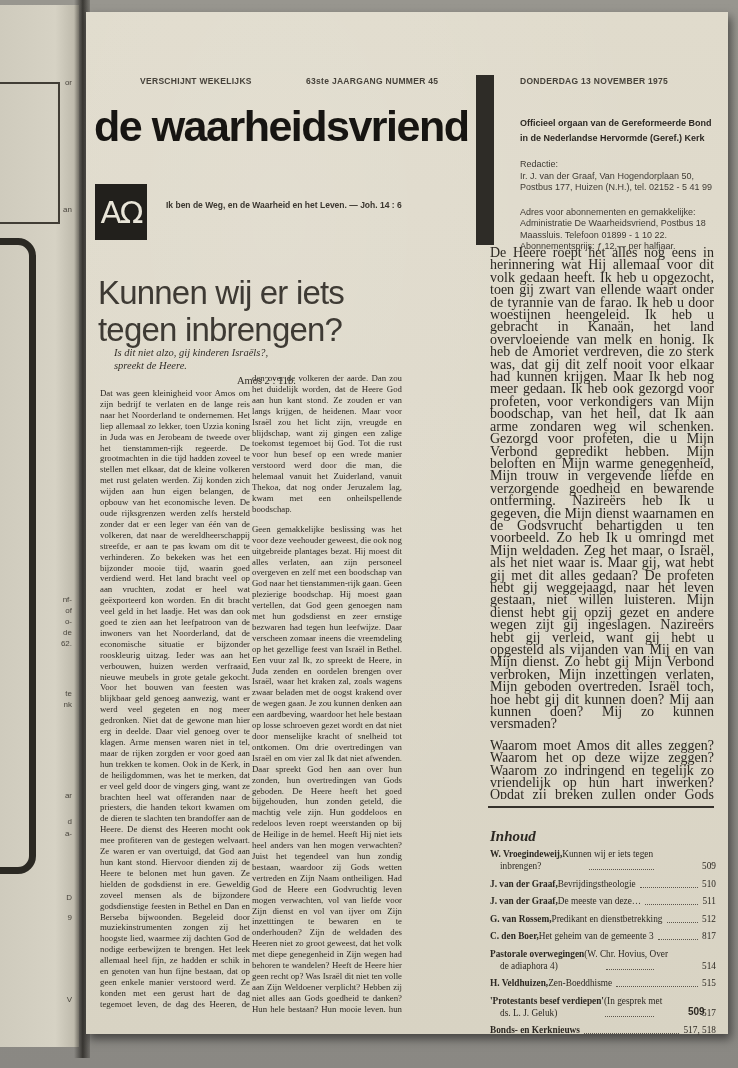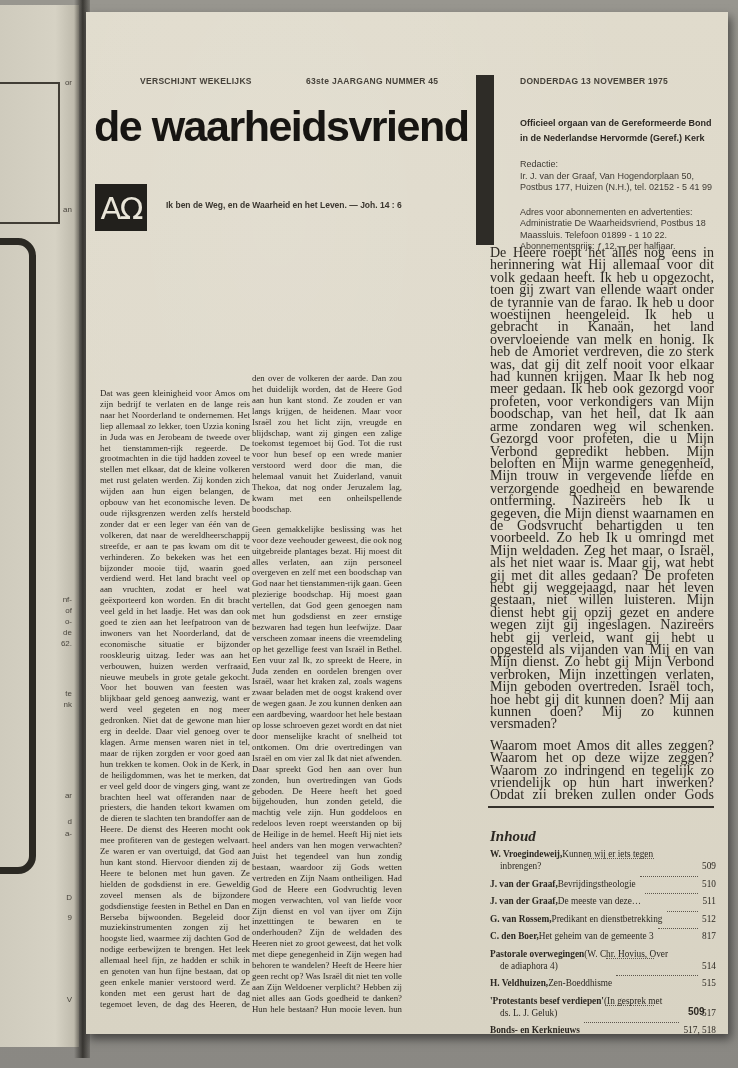--- a/index.html
+++ b/index.html
@@ -57,21 +57,21 @@
   .colnarrow { width:150px; font-size:8.8px; line-height:10.9px; overflow:hidden; }
   .colwide { width:224px; font-size:14px; line-height:12.4px; overflow:hidden; }
   .bodycol p { margin:0 0 9px 0; }
 
   .rule3 { border-top:2px solid #35312b; height:0; }
 
   .inhoud-h { font-style:italic; font-weight:bold; font-size:15px; color:#2c2822; }
 
   .toc { width:226px; font-size:9.3px; line-height:12px; color:#2c2822; }
   .toc-row { margin-bottom:5.5px; }
-  .toc-line { display:flex; align-items:flex-start; white-space:nowrap; }
+  .toc-line { display:flex; align-items:flex-end; white-space:nowrap; }
   .toc-line .b { font-weight:bold; }
   .toc-line2 { padding-left:10px;gap:44px; }
   .leader { flex:1 1 auto; border-bottom:1px dotted #5c564c; margin:0 4px; transform:translateY(-2px); min-width:6px; }
   .toc-page { text-align:right; }
 
   .pageno { font-family:"Liberation Sans", sans-serif; font-weight:bold; font-size:10px; color:#2c2822; }
 </style>
 </head>
 <body>
 
@@ -112,32 +112,41 @@
 
     <div class="abs info" style="left:434px; top:104px;">
       <div class="b">Officieel orgaan van de Gereformeerde Bond</div>
       <div class="b">in de Nederlandse Hervormde (Geref.) Kerk</div>
       <div class="grp">
         <div>Redactie:</div>
         <div>Ir. J. van der Graaf, Van Hogendorplaan 50,</div>
         <div>Postbus 177, Huizen (N.H.), tel. 02152 - 5 41 99</div>
       </div>
       <div class="grp">
-        <div>Adres voor abonnementen en advertenties:</div>
+        <div>Adres voor abonnementen en gemakkelijke:</div>
         <div>Administratie De Waarheidsvriend, Postbus 18</div>
         <div>Maassluis. Telefoon 01899 - 1 10 22.</div>
         <div>Abonnementsprijs: ƒ 12,— per halfjaar.</div>
       </div>
     </div>
 
-    <div class="abs logo" style="left:9px; top:172px; width:52px; height:47px;">ΑΩ</div>
+    <div class="abs logo" style="left:9px; top:172px; width:52px; height:56px;">ΑΩ</div>
 
     <div class="abs motto" style="left:80px; top:188px;">Ik ben de Weg, en de Waarheid en het Leven. — Joh. 14 : 6</div>
 
-
+    <div class="abs title" style="left:12px; top:262px;">
+      <div>Kunnen wij er iets</div>
+      <div>tegen inbrengen?</div>
+    </div>
+
+    <div class="abs quote" style="left:28px; top:334px;">
+      <div>Is dit niet alzo, gij kinderen Israëls?,</div>
+      <div>spreekt de Heere.</div>
+      <div class="ref">Amos 2 : 11b.</div>
+    </div>
 
     <div class="abs bodycol colnarrow" style="left:14px; top:376px; height:624px;">
       <p>Dat was geen kleinigheid voor Amos om zijn bedrijf te verlaten en de lange reis naar het Noorderland te ondernemen. Het liep allemaal zo lekker, toen Uzzia koning in Juda was en Jerobeam de tweede over het tienstammen-rijk regeerde. De grootmachten in die tijd hadden zoveel te stellen met elkaar, dat de kleine volkeren met rust gelaten werden. Zij konden zich wijden aan hun eigen belangen, de opbouw van het economische leven. De oude rijksgrenzen werden zelfs hersteld zonder dat er een leger van één van de volkeren, dat naar de wereldheerschappij streefde, er aan te pas kwam om dit te verhinderen. Zo bekeken was het een bijzonder mooie tijd, waarin goed verdiend werd. Het land bracht veel op aan vruchten, zodat er heel wat geëxporteerd kon worden. En dit bracht veel geld in het laadje. Het was dan ook goed te zien aan het leefpatroon van de inwoners van het Noorderland, dat de economische situatie er bijzonder rooskleurig uitzag. Ieder was aan het verbouwen, huizen werden verfraaid, nieuwe meubels in grote getale gekocht. Voor het bouwen van feesten was blijkbaar geld genoeg aanwezig, want er werd veel gegeten en nog meer gedronken. Niet dat de gewone man hier erg in deelde. Daar viel genoeg over te klagen. Arme mensen waren niet in tel, maar de rijken zorgden er voor goed aan hun trekken te komen. Ook in de Kerk, in de heiligdommen, was het te merken, dat er veel geld door de vingers ging, want ze brachten heel wat offeranden naar de priesters, die handen tekort kwamen om de dieren te slachten ten brandoffer aan de Heere. De dienst des Heeren mocht ook mee profiteren van de gestegen welvaart. Ze waren er van overtuigd, dat God aan hun kant stond. Hiervoor dienden zij de Heere te belonen met hun gaven. Ze hielden de godsdienst in ere. Geweldig zoveel mensen als de bijzondere godsdienstige feesten in Bethel en Dan en Berseba bijwoonden. Begeleid door muziekinstrumenten zongen zij het hoogste lied, waarmee zij dachten God de nodige eerbewijzen te brengen. Het leek allemaal heel fijn, ze hadden er schik in en genoten van hun fijne bestaan, dat op geen enkele manier verstoord werd. Ze konden met een gerust hart de dag tegemoet leven, de dag des Heeren, de dag aan het eind van alle tijden, de dag, waarop God gericht zou hou-</p>
     </div>
 
     <div class="abs bodycol colnarrow" style="left:166px; top:361px; height:639px;">
       <p>den over de volkeren der aarde. Dan zou het duidelijk worden, dat de Heere God aan hun kant stond. Ze zouden er van langs krijgen, de heidenen. Maar voor Israël zou het licht zijn, vreugde en blijdschap, want zij gingen een zalige toekomst tegemoet bij God. Tot die rust voor hun besef op een wrede manier verstoord werd door die man, die helemaal vanuit het Zuiderland, vanuit Thekoa, dat nog onder Jeruzalem lag, kwam met een onheilspellende boodschap.</p>
       <p>Geen gemakkelijke beslissing was het voor deze veehouder geweest, die ook nog uitgebreide plantages bezat. Hij moest dit alles verlaten, aan zijn personeel overgeven en zelf met een boodschap van God naar het tienstammen-rijk gaan. Geen plezierige boodschap. Hij moest gaan vertellen, dat God geen genoegen nam met hun godsdienst en zeer ernstige bezwaren had tegen hun leefwijze. Daar verscheen zomaar ineens die vreemdeling op het gezellige feest van Israël in Bethel. Een vuur zal Ik, zo spreekt de Heere, in Juda zenden en oordelen brengen over Israël, waar het kraken zal, zoals wagens zwaar beladen met de oogst krakend over de wegen gaan. Je zou kunnen denken aan een aardbeving, waardoor het hele bestaan op losse schroeven gezet wordt en dat niet door menselijke kracht of snelheid tot ontkomen. Om drie overtredingen van Israël en om vier zal Ik dat niet afwenden. Daar spreekt God hen aan over hun zonden, hun overtredingen van Gods geboden. De Heere heeft het goed bijgehouden, hun zonden geteld, die machtig vele zijn. Hun goddeloos en redeloos leven roept weerstanden op bij de Heilige in de hemel. Heeft Hij niet iets heel anders van hen mogen verwachten? Juist het tegendeel van hun zondig bestaan, waardoor zij Gods wetten vertreden en Zijn Naam ontheiligen. Had God de Heere een Godvruchtig leven mogen verwachten, vol van liefde voor Zijn dienst en vol van ijver om Zijn inzetttingen te bewaren en te onderhouden? Zijn de weldaden des Heeren niet zo groot geweest, dat het volk met diepe genegenheid in Zijn wegen had behoren te wandelen? Heeft de Heere hier geen recht op? Was Israël dit niet ten volle aan Zijn Weldoener verplicht? Hebben zij niet alles aan Gods goedheid te danken? Hun hele bestaan? Hun mooie leven, hun voorspoed en rust? Met dit ontdekkende woord komt Amos in de Naam des Heeren naar Israël toe om hen wakker te schudden, tot inkeer te brengen, een ommekeer te verkrijgen. Zeg het maar, o Israël, als het anders is!</p>
     </div>
 

